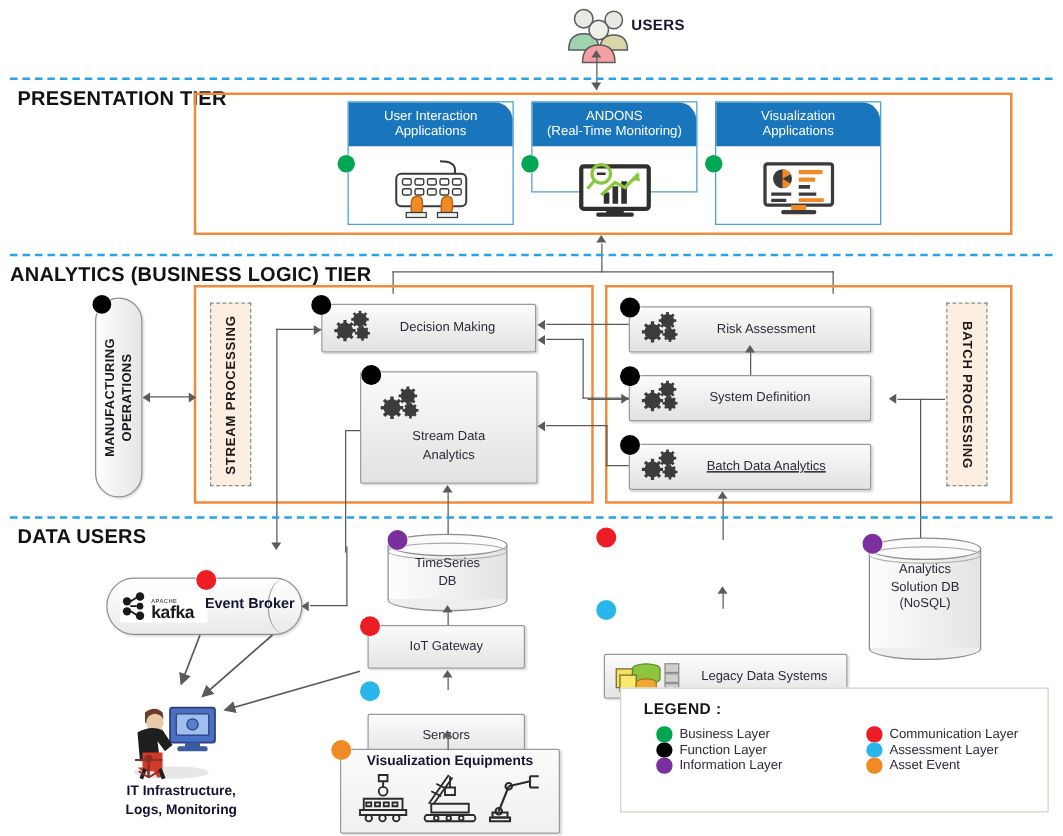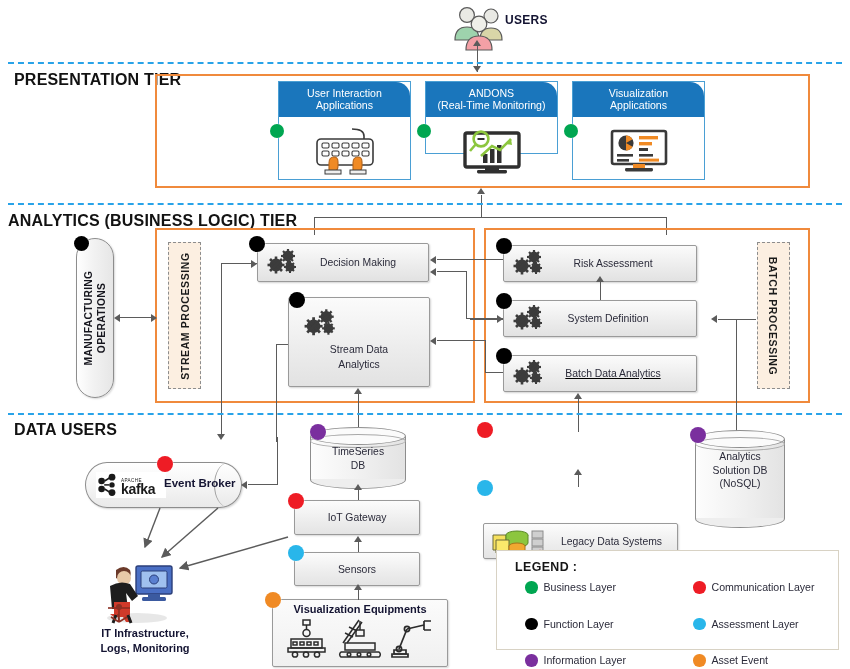--- a/index.html
+++ b/index.html
@@ -505,21 +505,21 @@
   </div>
   <div class="abs dot" style="left:310px;top:424px;width:16px;height:16px;background:#7a2f9e;"></div>
 
   <div class="abs dbox" style="left:294px;top:500px;width:126px;height:35px;">
     <span>IoT Gateway</span>
   </div>
   <div class="abs dot" style="left:288px;top:493px;width:16px;height:16px;background:#ee1c25;"></div>
   <div class="ln lnv" style="left:358px;top:490px;height:10px;"></div>
   <div class="arw arw-up" style="left:354px;top:484px;"></div>
 
-  <div class="abs dbox" style="left:294px;top:552px;width:126px;height:34px;">
+  <div class="abs dbox" style="left:294px;top:571px;width:126px;height:34px;">
     <span>Sensors</span>
   </div>
   <div class="abs dot" style="left:288px;top:545px;width:16px;height:16px;background:#29b6ea;"></div>
   <div class="ln lnv" style="left:358px;top:542px;height:10px;"></div>
   <div class="arw arw-up" style="left:354px;top:536px;"></div>
 
   <div class="abs" style="left:272px;top:599px;width:176px;height:68px;border:1px solid #9a9a9a;border-radius:2px;
               background:linear-gradient(180deg,#fbfbfb 0%,#f0f0f0 100%);box-shadow:1px 1px 2px rgba(0,0,0,.16);">
     <div class="eqtitle" style="text-align:center;padding-top:3px;">Visualization Equipments</div>
     <div style="display:flex;justify-content:space-around;align-items:flex-end;padding:2px 6px 0;">
@@ -640,21 +640,21 @@
         <polygon points="0 0, 7 3.5, 0 7" fill="#5b5b5b"></polygon>
       </marker>
     </defs>
     <line x1="60" y1="3" x2="45" y2="42" stroke="#5b5b5b" stroke-width="1.4" marker-end="url(#ah)"></line>
     <line x1="118" y1="3" x2="62" y2="52" stroke="#5b5b5b" stroke-width="1.4" marker-end="url(#ah)"></line>
     <line x1="188" y1="32" x2="80" y2="63" stroke="#5b5b5b" stroke-width="1.4" marker-end="url(#ah)"></line>
   </svg>
 
   <div class="abs legendbox" style="left:496px;top:550px;width:343px;height:100px;">
     <div class="legend-title" style="margin:9px 0 7px 18px;">LEGEND :</div>
-    <div style="display:grid;grid-template-columns:168px 1fr;row-gap:24px;margin-left:28px;">
+    <div style="display:grid;grid-template-columns:168px 1fr;row-gap:0;margin-left:28px;">
       <div class="legend-item">
         <i style="background:#00a651;"></i>
         <span>Business Layer</span>
       </div>
       <div class="legend-item">
         <i style="background:#ee1c25;"></i>
         <span>Communication Layer</span>
       </div>
       <div class="legend-item">
         <i style="background:#000000;"></i>

